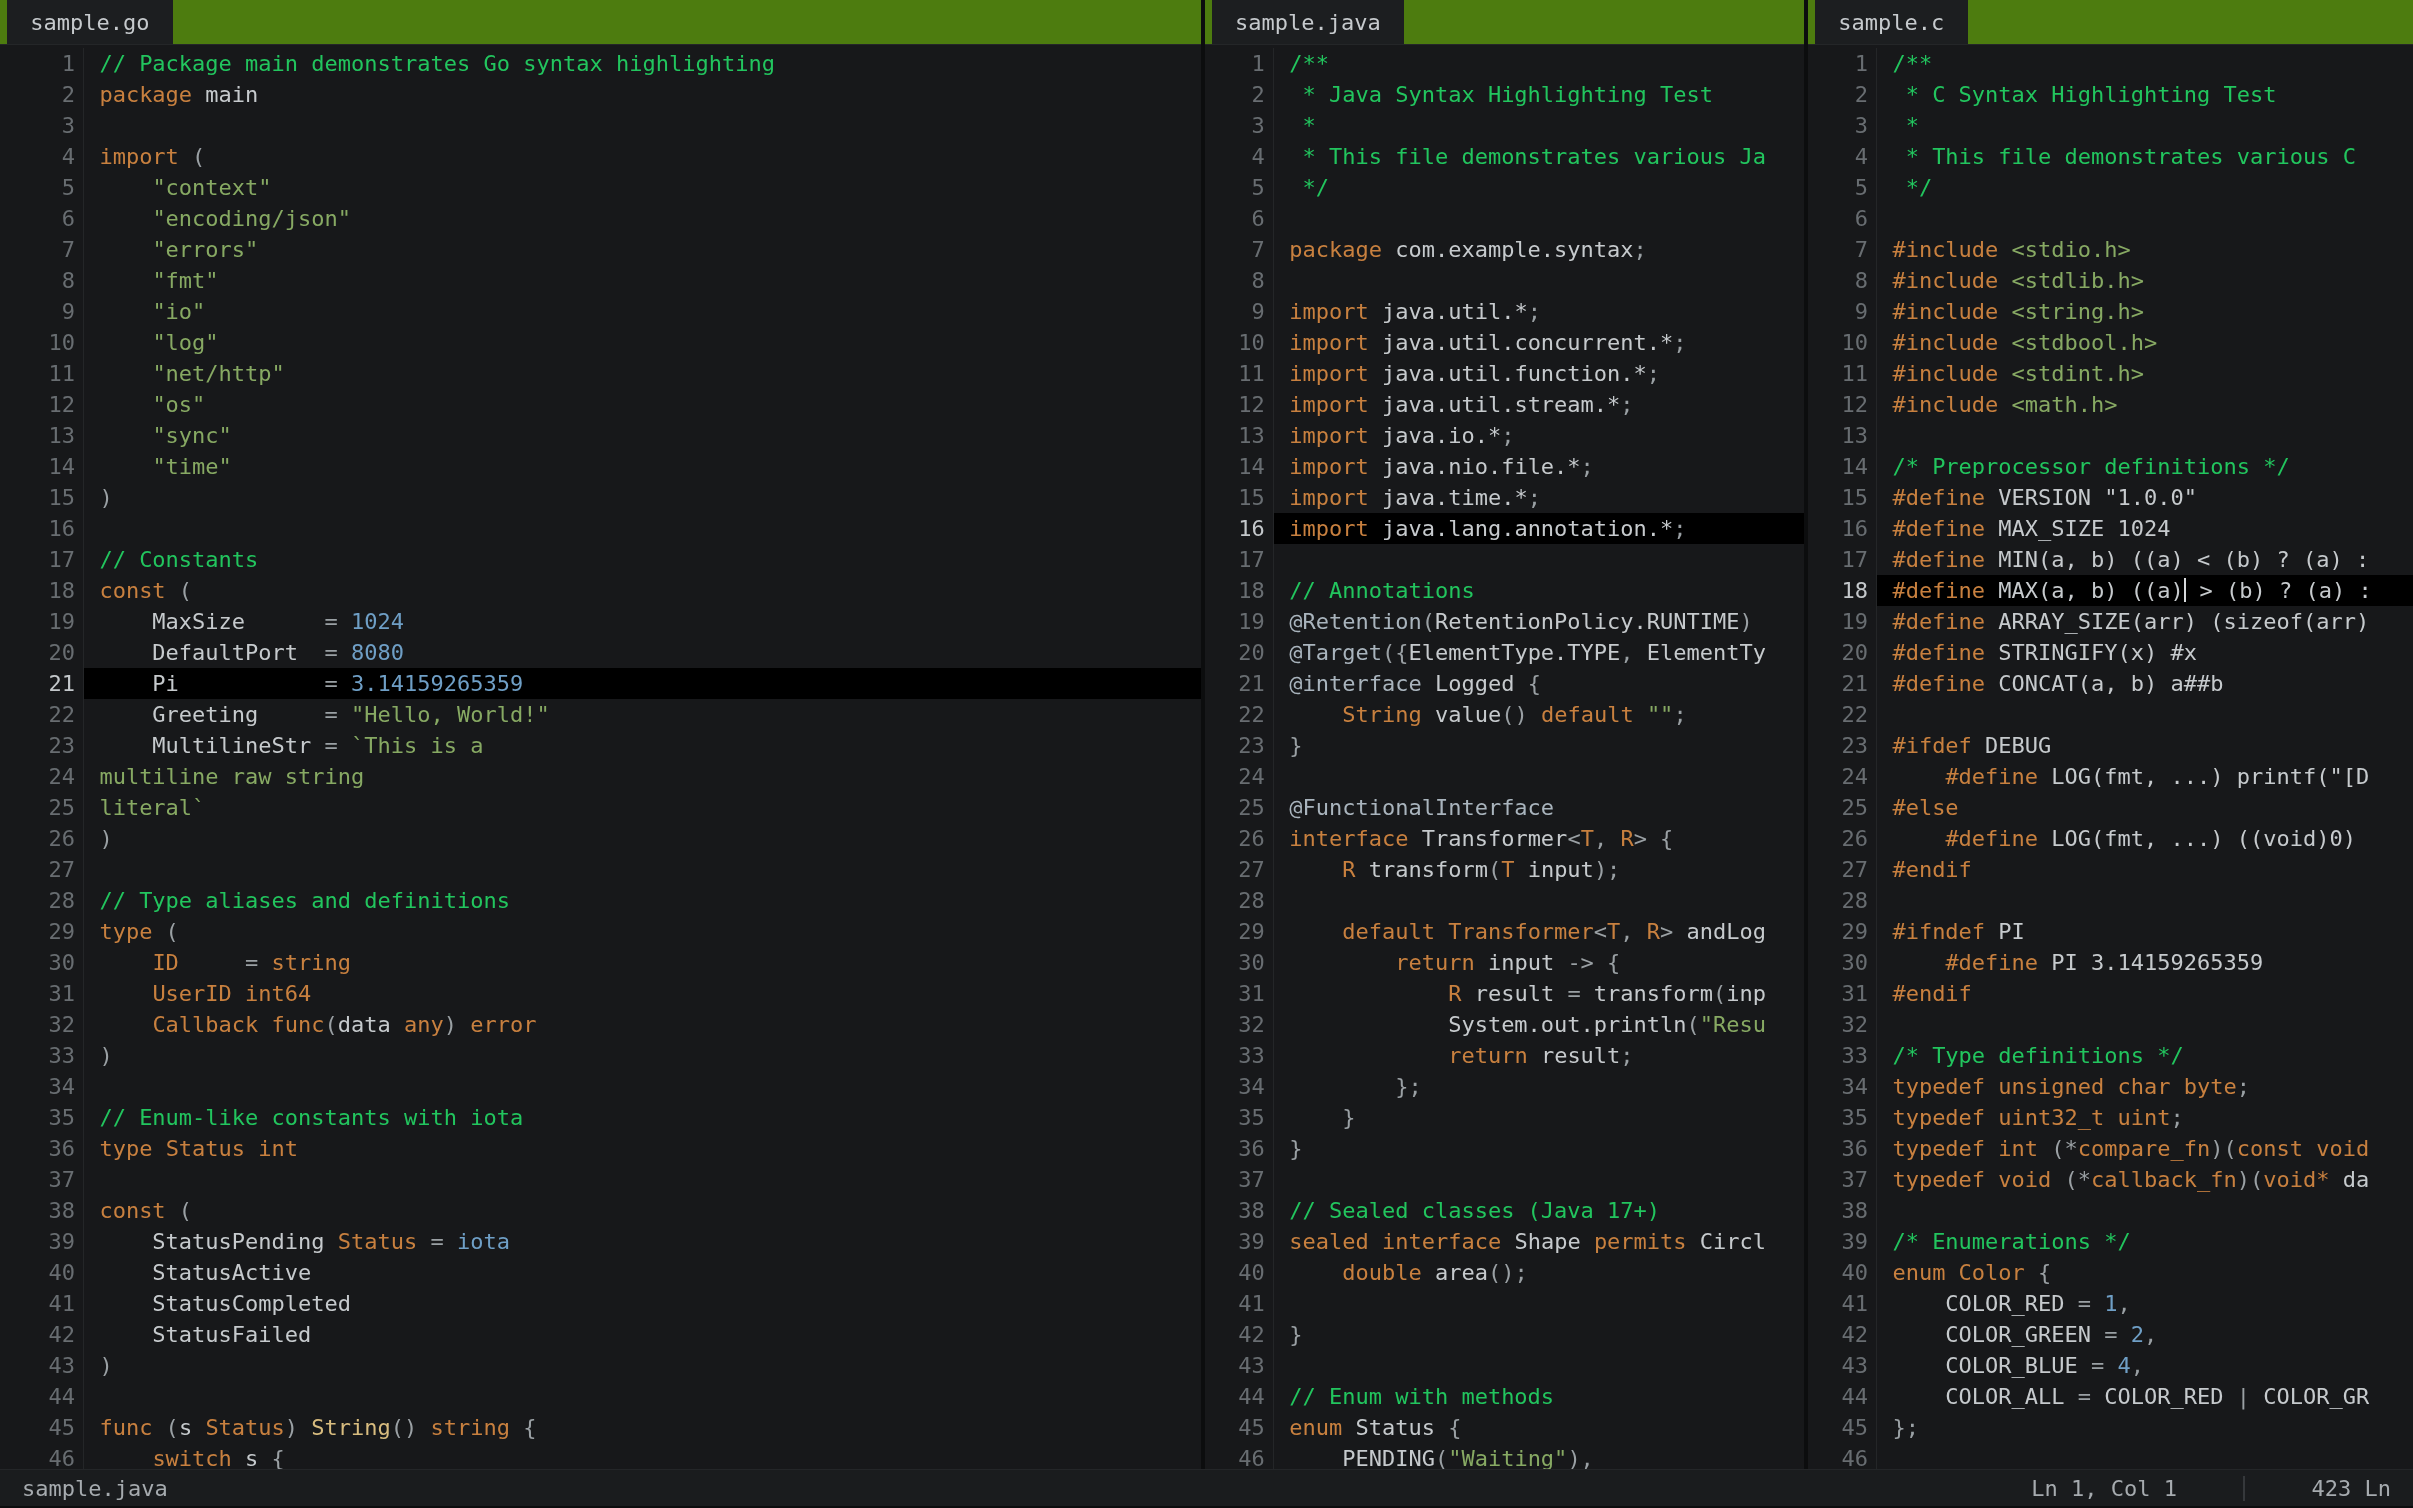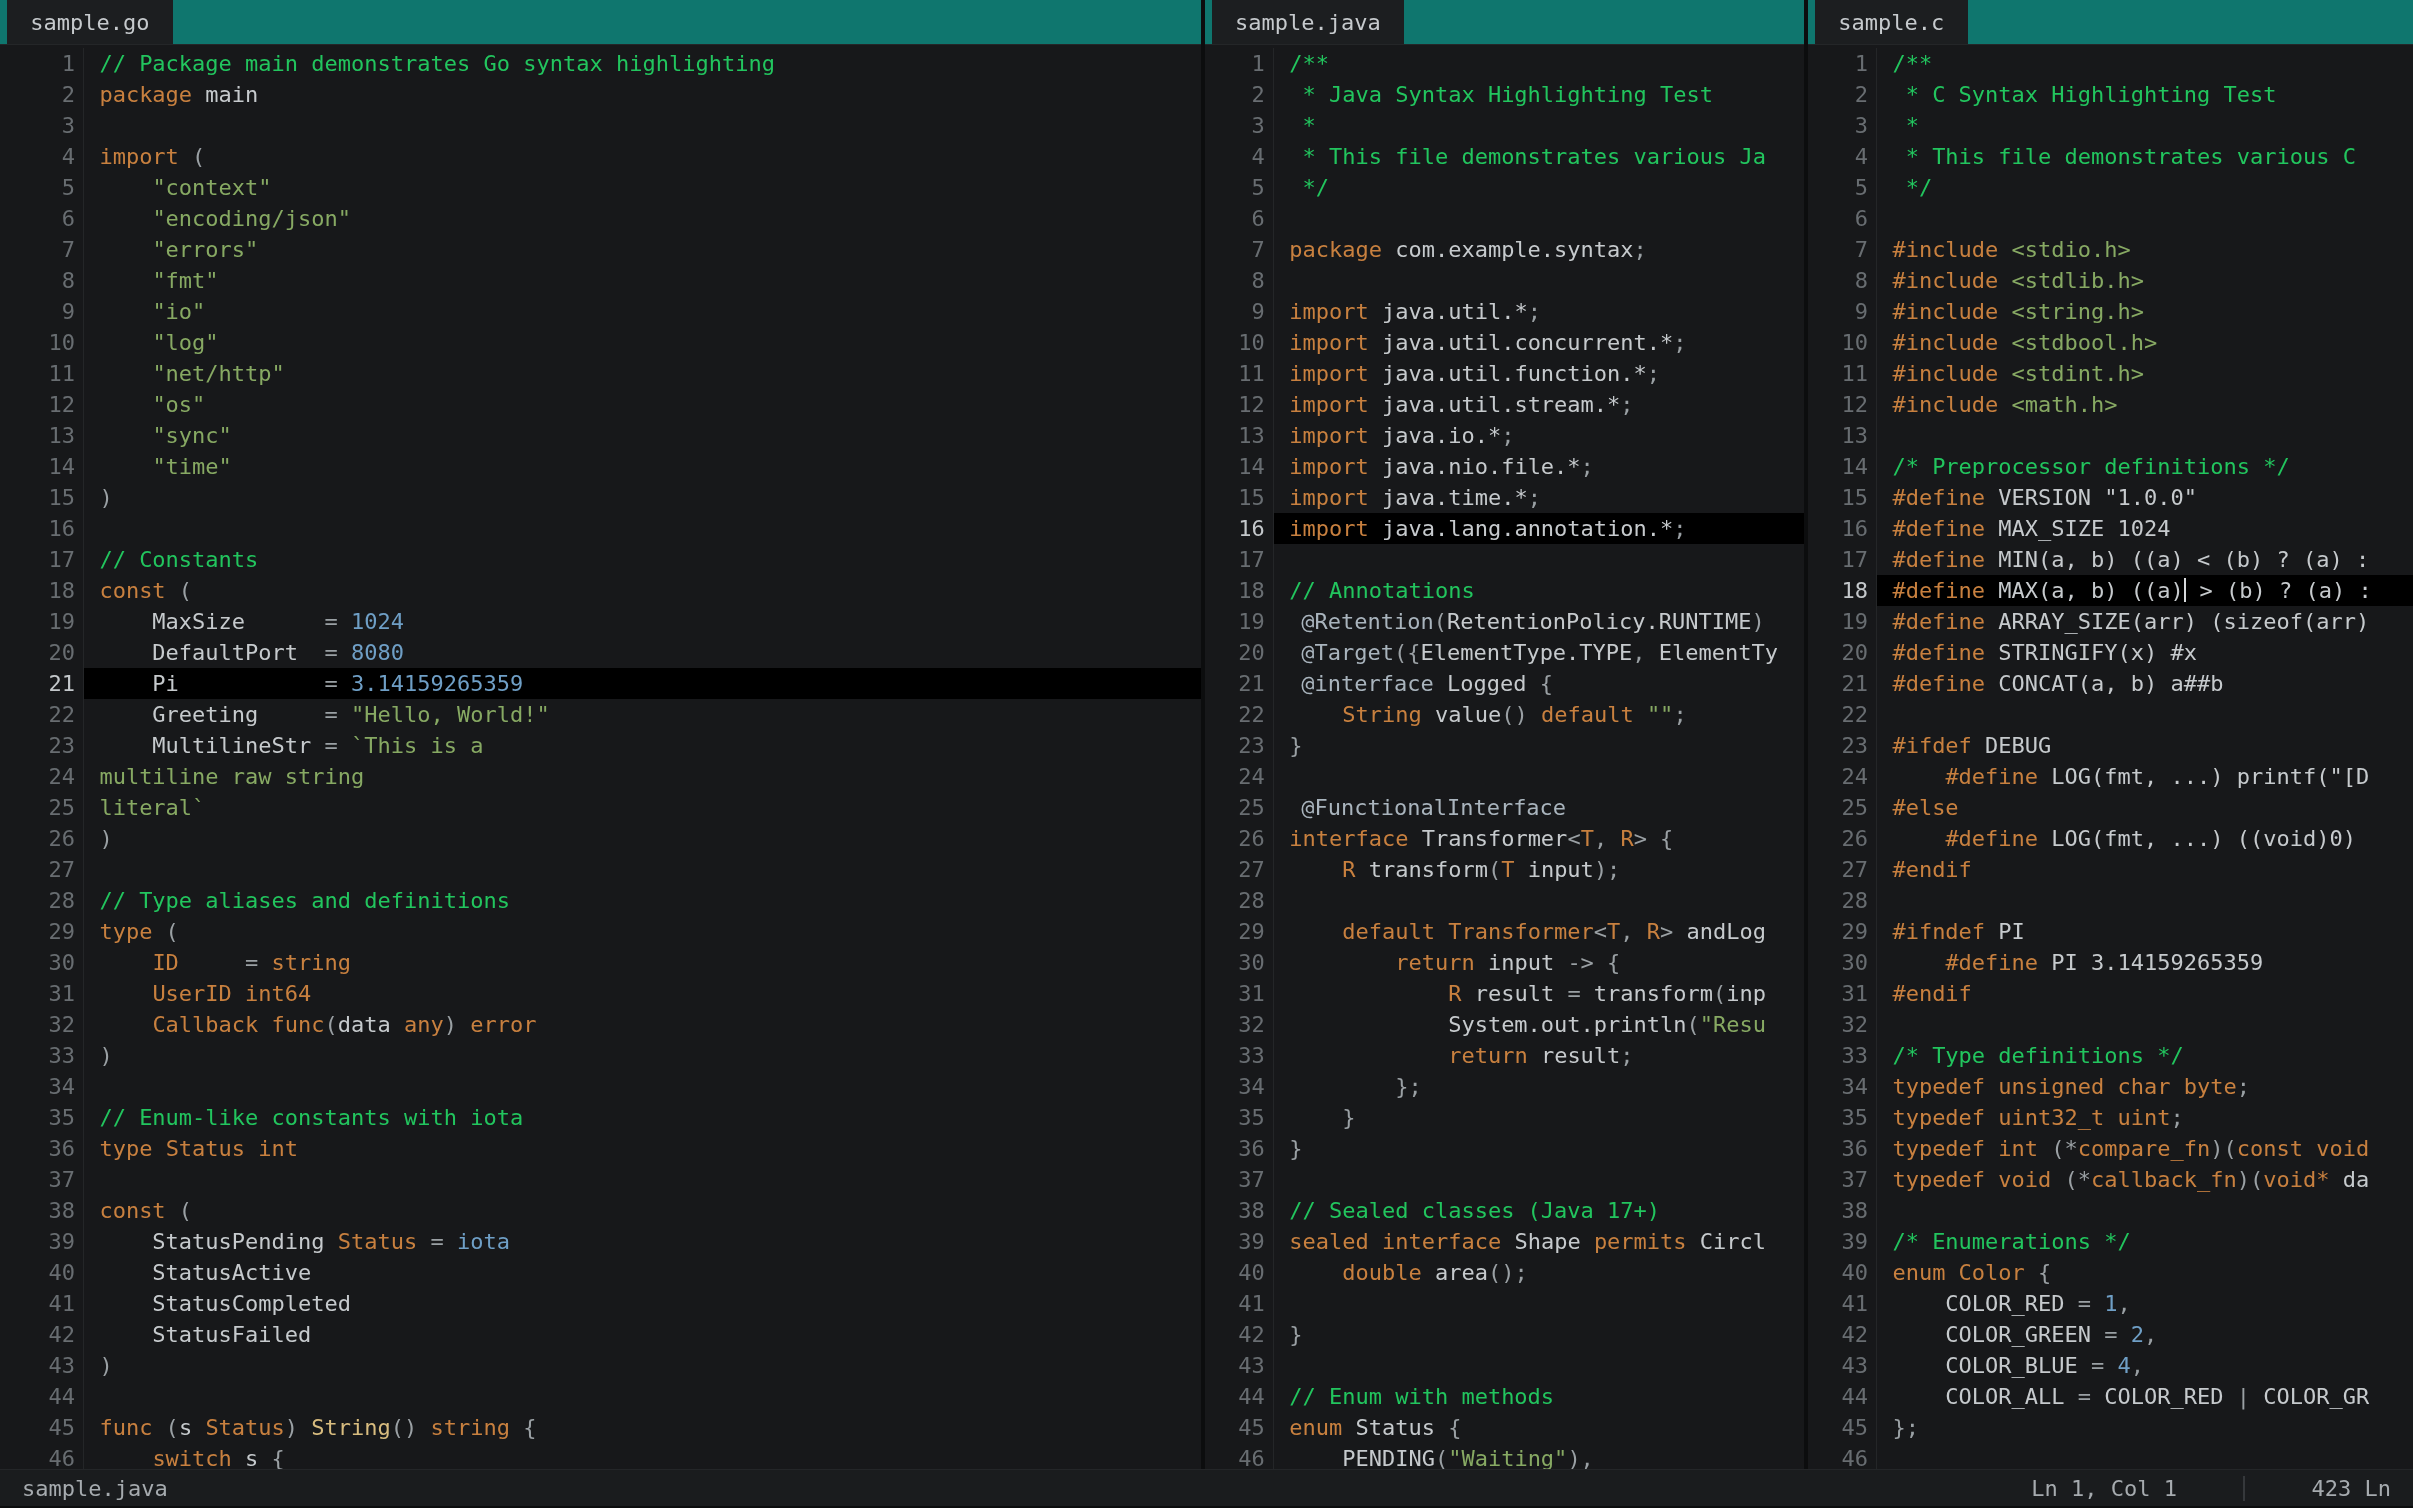--- a/index.html
+++ b/index.html
@@ -1,40 +1,40 @@
 <!DOCTYPE html>
 <html style="font-size:13.4px"><head>
 <meta charset="utf-8">
 <style>
   html,body{margin:0;padding:0;background:#0c0d0e;}
   body{width:2413px;height:1508px;overflow:hidden;
        font-family:"DejaVu Sans Mono", monospace;}
   .workspace{display:flex;height:1469px;width:2413px;}
   .pane{display:flex;flex-direction:column;overflow:hidden;background:#17181a;}
   .pane-divider{width:4.2px;background:#0c0d0e;cursor:col-resize;flex:0 0 4.2px;}
-  .tabbar{height:44px;flex:0 0 44px;background:#0f766e;border-bottom:1.7px solid #242628;
+  .tabbar{height:44px;flex:0 0 44px;background:#4d7c0f;border-bottom:1.7px solid #242628;
           display:flex;align-items:stretch;}
   .tab{display:flex;align-items:center;margin-left:6.7px;padding:0 23.5px;
        background:#1c1e20;color:#c6cacd;font-size:22px;white-space:pre;}
   .code{flex:1;overflow:hidden;font-size:22px;line-height:31px;padding-top:2.5px;}
   .line{display:flex;height:31px;white-space:pre;}
   .gutter{flex:0 0 60px;text-align:right;padding-right:8.4px;color:#686d71;
           border-right:1.7px solid #242628;}
   .pane-go .gutter{flex-basis:75px;}
   .line-text{flex:1;padding-left:15px;color:#c6cacd;overflow:hidden;}
   .line.hl .line-text{background:#000000;}
   .line.hl .gutter{color:#c4c8cb;}
   .tk-d{color:#c6cacd;}
   .tk-k{color:#c8803f;}
   .tk-s{color:#87a963;}
   .tk-n{color:#6f9fc6;}
   .tk-c{color:#22c55e;}
   .tk-p{color:#9aa0a4;}
   .tk-f{color:#d8bc7f;}
-  .tk-a{color:#a9b4bd;margin-left:12px;}
+  .tk-a{color:#a9b4bd;}
   .caret{display:inline-block;width:2.5px;height:24px;background:#d6d9db;
          vertical-align:middle;position:relative;top:-1.7px;}
   .statusbar{height:36px;background:#1a1c1e;border-top:1.7px solid #242628;
              display:flex;align-items:center;justify-content:space-between;
              padding:0 22px;color:#a6abaf;font-size:22px;}
   .status-right{display:flex;align-items:center;gap:48px;}
   .status-sep{width:1.7px;height:25px;background:#35383b;margin:0 18.4px;}
 </style>
 </head>
 <body>

